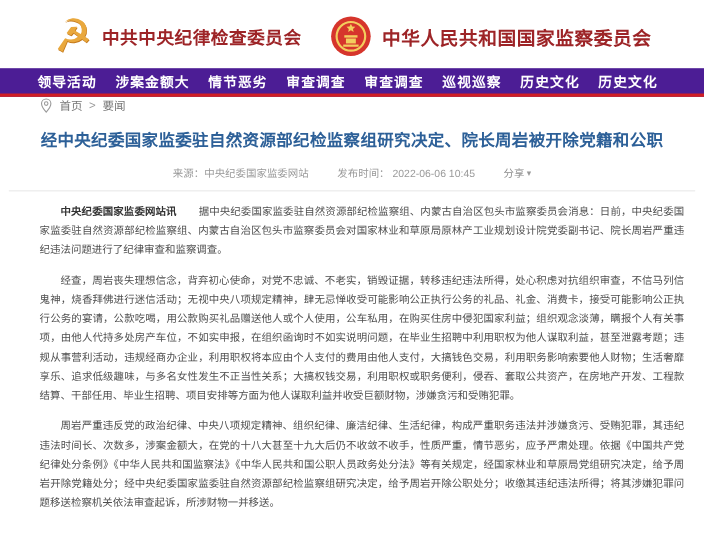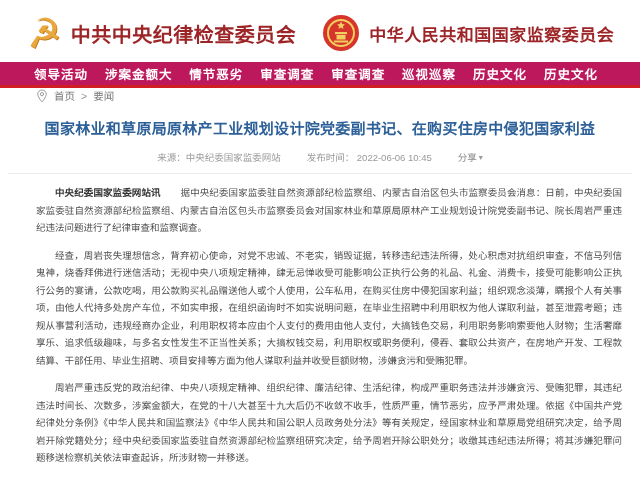--- a/index.html
+++ b/index.html
@@ -5,25 +5,25 @@
   * { box-sizing: border-box; margin: 0; padding: 0; }
   html, body { background: #ffffff; }
   body { font-family: "Liberation Sans", "DejaVu Sans", sans-serif; }
   .page { position: relative; width: 640px; height: 485px; background: #fff; overflow: hidden; }
 
   
   .site-header { height: 62px; display: flex; align-items: center; justify-content: center; gap: 26px; padding-top: 4px; }
   .org { display: flex; align-items: center; gap: 9px; cursor: pointer; }
   .cpc-emblem { font-size: 40px; line-height: 40px; color: #e9a83d; text-shadow: 0.5px 1px 0 #c4791c; transform: rotate(-6deg); display: inline-block; }
   .org-name { font-weight: bold; color: #9d2427; letter-spacing: 0.5px; }
-  .org-name.left { font-size: 20px; }
+  .org-name.left { font-size: 16px; }
   .org-name.right { font-size: 17px; }
 
   
-  .main-nav { height: 26px; background: #be185d; border-bottom: 3px solid #d01e24; display: flex; align-items: center; justify-content: space-between; padding: 0 42px 0 34px; }
+  .main-nav { height: 26px; background: #4c1d95; border-bottom: 3px solid #d01e24; display: flex; align-items: center; justify-content: space-between; padding: 0 42px 0 34px; }
   .nav-item { color: #ffffff; font-weight: bold; font-size: 12.5px; letter-spacing: 1px; text-decoration: none; cursor: pointer; white-space: nowrap; }
 
   
   .breadcrumb { display: flex; align-items: center; gap: 6px; margin: 0 0 0 36px; font-size: 10.5px; color: #808080; }
   .breadcrumb .pin { width: 12px; height: 14px; display: inline-block; }
   .crumb-home { color: #777; cursor: pointer; text-decoration: none; }
   .crumb-sep { color: #999; }
   .crumb-current { color: #777; }
 
   
@@ -86,21 +86,21 @@
       <svg viewBox="0 0 24 28" width="12" height="14">
         <path d="M12 2 C7 2 3.5 5.8 3.5 10.3 C3.5 16.5 12 26 12 26 C12 26 20.5 16.5 20.5 10.3 C20.5 5.8 17 2 12 2 Z" fill="none" stroke="#9a9a9a" stroke-width="2"></path>
         <circle cx="12" cy="10.3" r="3.2" fill="none" stroke="#9a9a9a" stroke-width="2"></circle>
       </svg>
     </span>
     <a class="crumb-home">首页</a>
     <span class="crumb-sep">&gt;</span>
     <span class="crumb-current">要闻</span>
   </div>
 
-  <h1 class="article-title">国家林业和草原局原林产工业规划设计院党委副书记、在购买住房中侵犯国家利益</h1>
+  <h1 class="article-title">经中央纪委国家监委驻自然资源部纪检监察组研究决定、院长周岩被开除党籍和公职</h1>
 
   <div class="article-meta">
     <span class="meta-item"><span>来源：</span><span>中央纪委国家监委网站</span></span>
     <span class="meta-item"><span>发布时间：</span> <span>2022-06-06 10:45</span></span>
     <span class="meta-item share-toggle">
         <span>分享</span>
         <span class="share-caret">▾</span>
       </span>
   </div>
 

